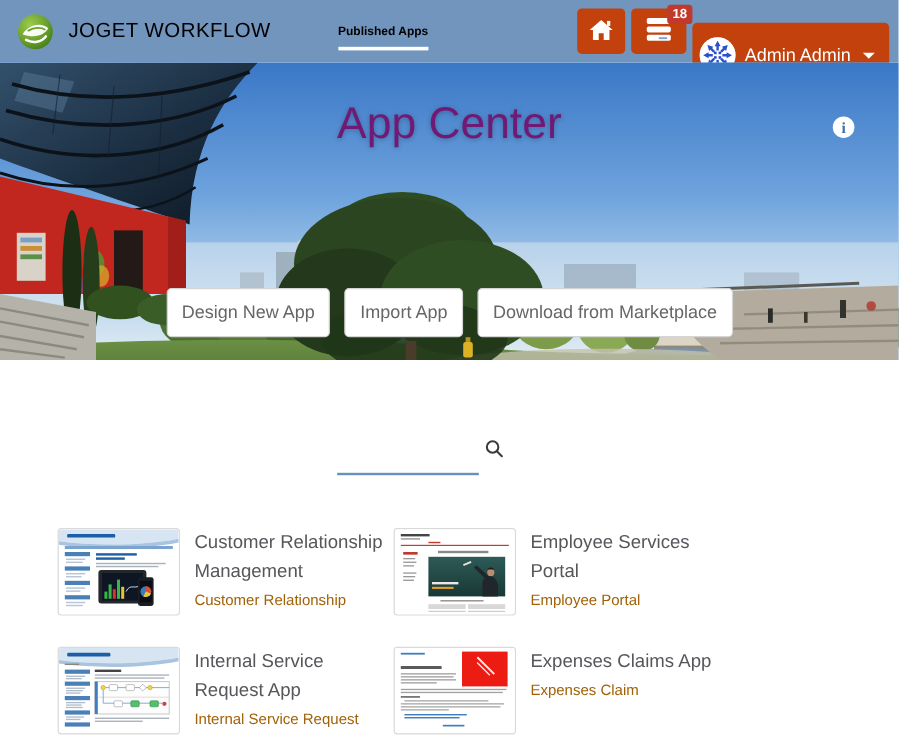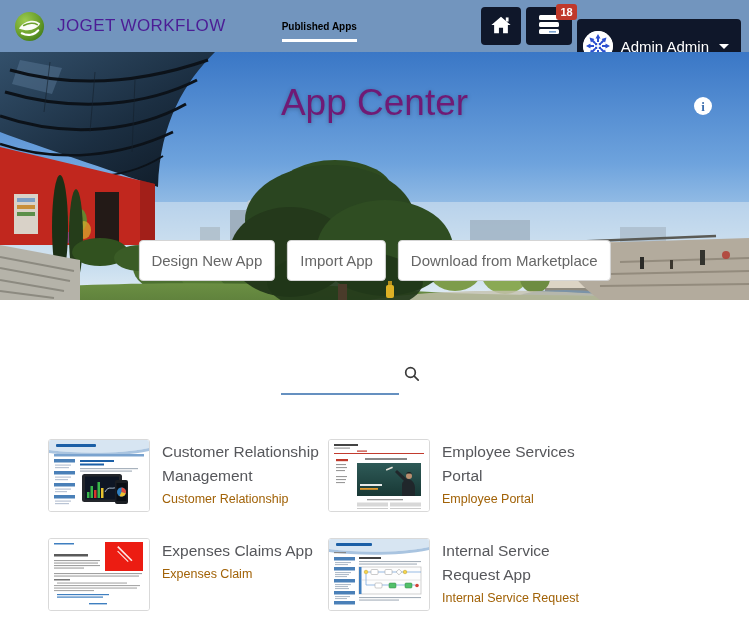--- a/index.html
+++ b/index.html
@@ -3,25 +3,25 @@
 <meta charset="utf-8">
 <style>
   * { margin:0; padding:0; box-sizing:border-box; }
   html,body { background:#fff; }
   body { font-family:"Liberation Sans", sans-serif; }
   .page { position:relative; width:749px; height:626px; overflow:hidden; background:#fff; }
 
   
   .navbar { position:relative; height:52px; background:#7295be; display:flex; align-items:center; padding:0 8px 0 14px; }
   .logo { width:31px; height:31px; flex:0 0 auto; }
-  .brand { color:#4c1d95; font-size:17px; letter-spacing:.4px; margin-left:12px; white-space:nowrap; }
+  .brand { color:#000000; font-size:17px; letter-spacing:.4px; margin-left:12px; white-space:nowrap; }
   .nav-tab { position:relative; margin-left:56px; color:#000000; font-size:10px; font-weight:bold; cursor:pointer; white-space:nowrap; }
   .nav-tab::after { content:""; position:absolute; left:0; right:0; bottom:-10px; height:3px; background:#fff; }
   .nav-right { margin-left:auto; display:flex; align-items:center; gap:5px; }
-  .nav-btn { position:relative; height:38px; background:#0f172a; border:none; border-radius:4px; display:flex; align-items:center; justify-content:center; cursor:pointer; }
+  .nav-btn { position:relative; height:38px; background:#c2410c; border:none; border-radius:4px; display:flex; align-items:center; justify-content:center; cursor:pointer; }
   .nav-btn.icon-btn { width:40px; }
   .nav-btn.inbox-btn { width:46px; }
   .badge { position:absolute; top:-3px; right:-5px; background:#c0392b; color:#fff; font-size:11px; font-weight:bold; padding:2px 4px; border-radius:3px; line-height:1.1; }
   .user-btn { padding:16px 12px 0 6px; gap:8px;margin-top:24px; }
   .user-name { color:#fff; font-size:15px; white-space:nowrap; }
   .caret { width:0; height:0; border-left:5px solid transparent; border-right:5px solid transparent; border-top:5px solid #fff; margin-left:2px; }
   .avatar { width:30px; height:30px; border-radius:50%; background:#fff; overflow:hidden; }
 
   
   .hero { position:relative; height:248px; overflow:hidden; background:#6ea3dd; }
@@ -397,57 +397,20 @@
       <span class="app-text">
         <div class="app-title">Employee Services Portal</div>
         <div class="app-subtitle">Employee Portal</div>
       </span>
     </a>
 
     <a class="app-item">
       <span class="thumb">
         <svg viewBox="0 0 100 71" preserveAspectRatio="none">
           <rect width="100" height="71" fill="#fff"></rect>
-          <rect x="5" y="4" width="20" height="1.5" fill="#3f7fc0"></rect>
-          <rect x="56" y="3" width="38" height="29" fill="#ec1c12"></rect>
-          <g transform="rotate(45 75 17)" fill="#fff" opacity="0.9">
-            <rect x="64" y="14" width="20" height="1.6"></rect>
-              <rect x="67" y="17.5" width="15" height="1.1"></rect>
-          </g>
-          <rect x="5" y="15" width="34" height="2.5" fill="#5a5a5a"></rect>
-          <g fill="#a0a0a0">
-              <rect x="5" y="21" width="46" height="1.1"></rect>
-              <rect x="5" y="23.5" width="44" height="1.1"></rect>
-              <rect x="5" y="26" width="46" height="1.1"></rect>
-              <rect x="5" y="28.5" width="30" height="1.1"></rect>
-              <rect x="5" y="34" width="88" height="1.1"></rect>
-              <rect x="5" y="36.5" width="85" height="1.1"></rect>
-            </g>
-          <rect x="5" y="40" width="16" height="1.5" fill="#777"></rect>
-          <g fill="#a8a8a8">
-              <rect x="8" y="43.5" width="70" height="1.1"></rect>
-              <rect x="5" y="46" width="86" height="1.1"></rect>
-              <rect x="5" y="48.5" width="83" height="1.1"></rect>
-              <rect x="5" y="51" width="40" height="1.1"></rect>
-            </g>
-          <rect x="8" y="55" width="52" height="1.2" fill="#3f7fc0"></rect>
-          <rect x="8" y="57.5" width="46" height="1.2" fill="#3f7fc0"></rect>
-          <rect x="40" y="64" width="18" height="1.4" fill="#3f7fc0"></rect>
-        </svg>
-      </span>
-      <span class="app-text">
-        <div class="app-title">Expenses Claims App</div>
-        <div class="app-subtitle">Expenses Claim</div>
-      </span>
-    </a>
-
-    <a class="app-item">
-      <span class="thumb">
-        <svg viewBox="0 0 100 71" preserveAspectRatio="none">
-          <rect width="100" height="71" fill="#fff"></rect>
           <path d="M0,0 h100 v8 c-30,6 -70,6 -100,2 z" fill="#d7e5f2"></path>
           <path d="M0,10 c30,4 70,4 100,-2 v3 c-30,6 -70,6 -100,2 z" fill="#a9c4e0"></path>
           <rect x="7" y="4" width="36" height="3" rx="1" fill="#1b5fa6"></rect>
           <rect x="5" y="13" width="12" height="1.2" fill="#888"></rect>
           <g fill="#4a80b8">
               <rect x="5" y="18" width="21" height="3.5"></rect>
               <rect x="5" y="28" width="21" height="3.5"></rect>
               <rect x="5" y="40" width="21" height="3.5"></rect>
               <rect x="5" y="52" width="21" height="3.5"></rect>
               <rect x="5" y="62" width="21" height="3.5"></rect>
@@ -483,14 +446,51 @@
           <rect x="30" y="58" width="62" height="1.1" fill="#a5afb9"></rect>
             <rect x="30" y="60.5" width="40" height="1.1" fill="#a5afb9"></rect>
         </svg>
       </span>
       <span class="app-text">
         <div class="app-title">Internal Service Request App</div>
         <div class="app-subtitle">Internal Service Request</div>
       </span>
     </a>
 
+    <a class="app-item">
+      <span class="thumb">
+        <svg viewBox="0 0 100 71" preserveAspectRatio="none">
+          <rect width="100" height="71" fill="#fff"></rect>
+          <rect x="5" y="4" width="20" height="1.5" fill="#3f7fc0"></rect>
+          <rect x="56" y="3" width="38" height="29" fill="#ec1c12"></rect>
+          <g transform="rotate(45 75 17)" fill="#fff" opacity="0.9">
+            <rect x="64" y="14" width="20" height="1.6"></rect>
+              <rect x="67" y="17.5" width="15" height="1.1"></rect>
+          </g>
+          <rect x="5" y="15" width="34" height="2.5" fill="#5a5a5a"></rect>
+          <g fill="#a0a0a0">
+              <rect x="5" y="21" width="46" height="1.1"></rect>
+              <rect x="5" y="23.5" width="44" height="1.1"></rect>
+              <rect x="5" y="26" width="46" height="1.1"></rect>
+              <rect x="5" y="28.5" width="30" height="1.1"></rect>
+              <rect x="5" y="34" width="88" height="1.1"></rect>
+              <rect x="5" y="36.5" width="85" height="1.1"></rect>
+            </g>
+          <rect x="5" y="40" width="16" height="1.5" fill="#777"></rect>
+          <g fill="#a8a8a8">
+              <rect x="8" y="43.5" width="70" height="1.1"></rect>
+              <rect x="5" y="46" width="86" height="1.1"></rect>
+              <rect x="5" y="48.5" width="83" height="1.1"></rect>
+              <rect x="5" y="51" width="40" height="1.1"></rect>
+            </g>
+          <rect x="8" y="55" width="52" height="1.2" fill="#3f7fc0"></rect>
+          <rect x="8" y="57.5" width="46" height="1.2" fill="#3f7fc0"></rect>
+          <rect x="40" y="64" width="18" height="1.4" fill="#3f7fc0"></rect>
+        </svg>
+      </span>
+      <span class="app-text">
+        <div class="app-title">Expenses Claims App</div>
+        <div class="app-subtitle">Expenses Claim</div>
+      </span>
+    </a>
+
   </div>
 </div>
 
 </body></html>

